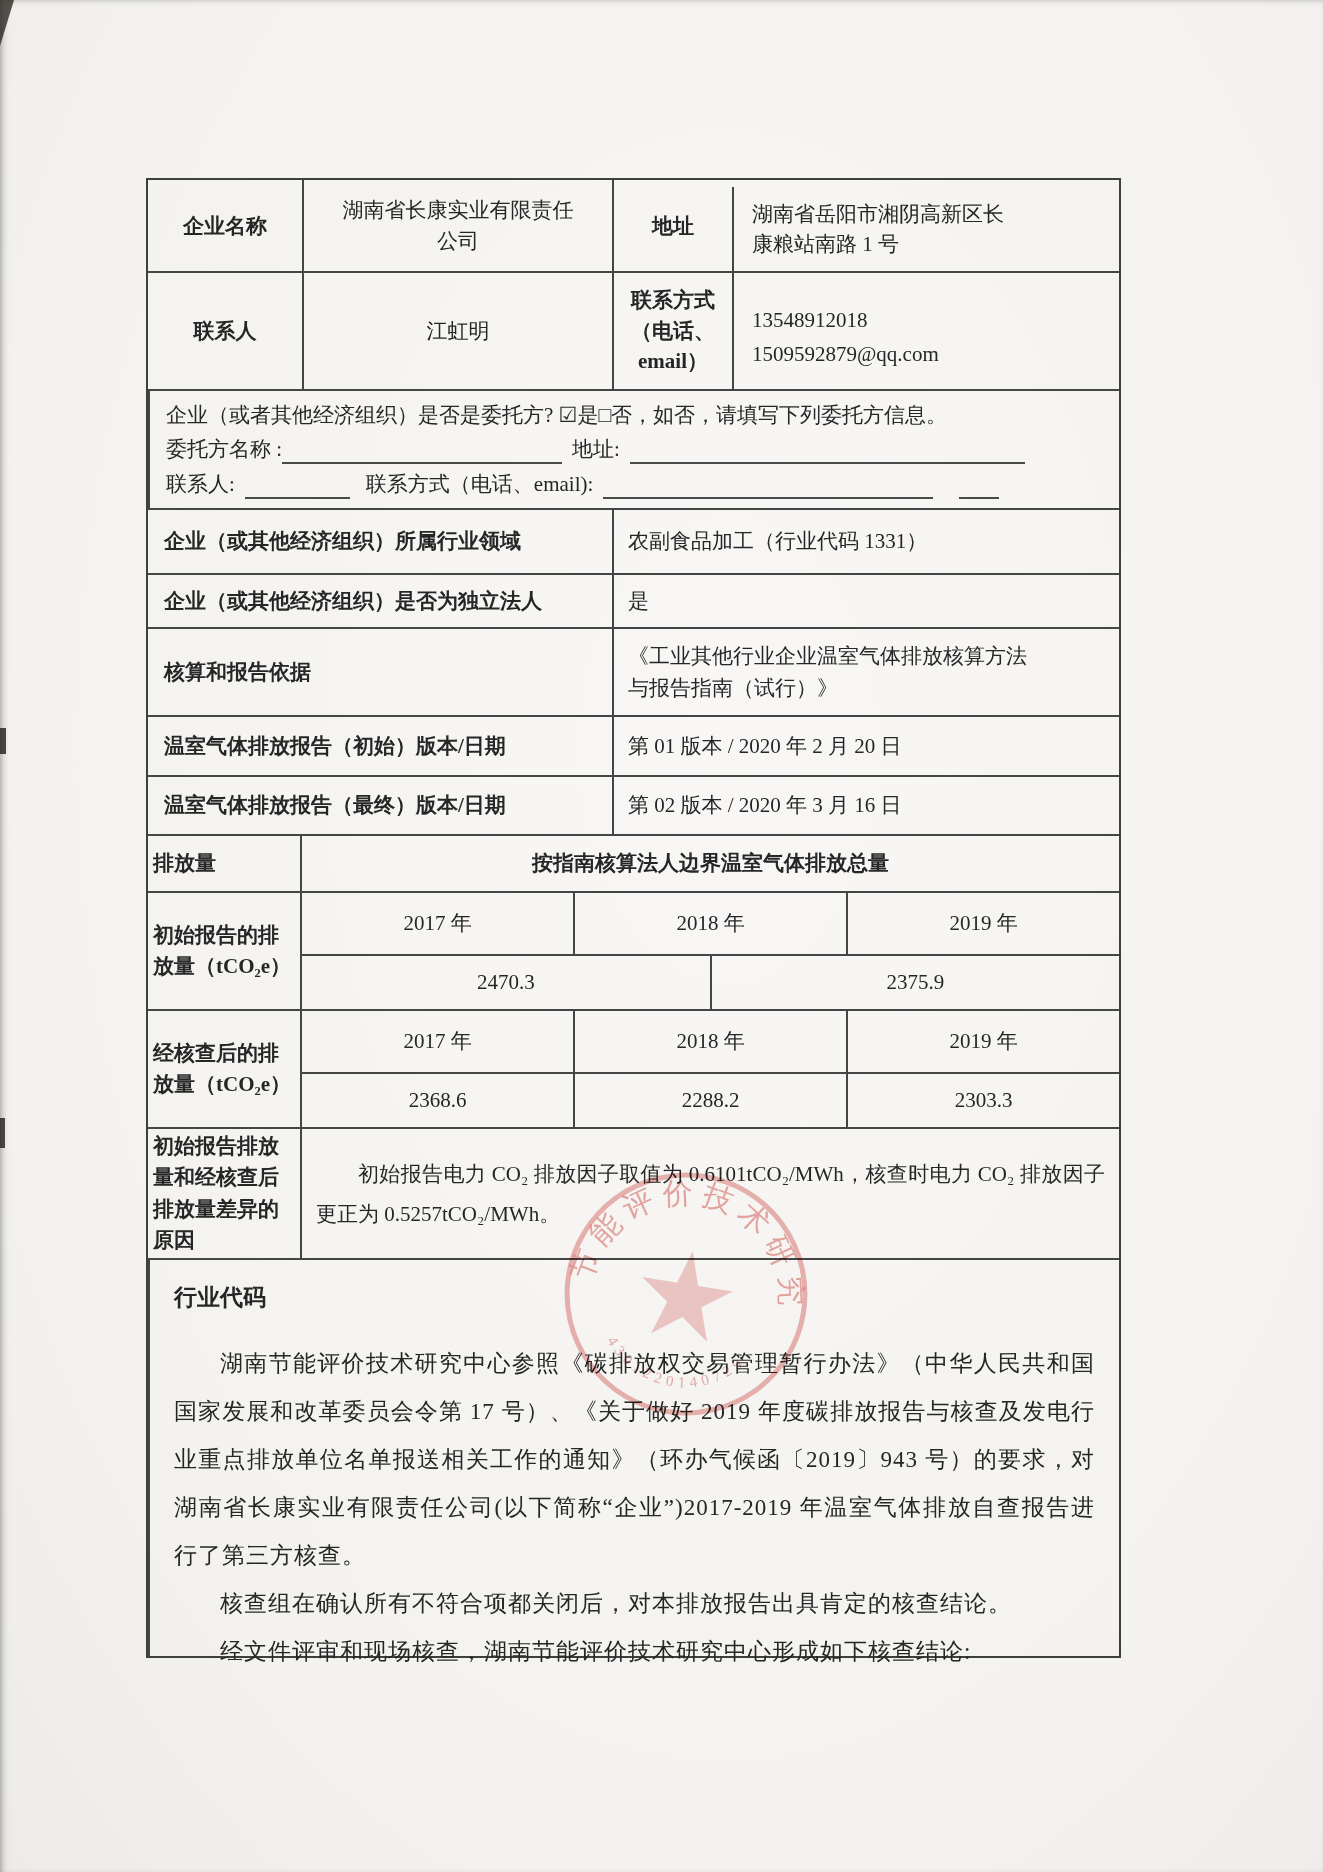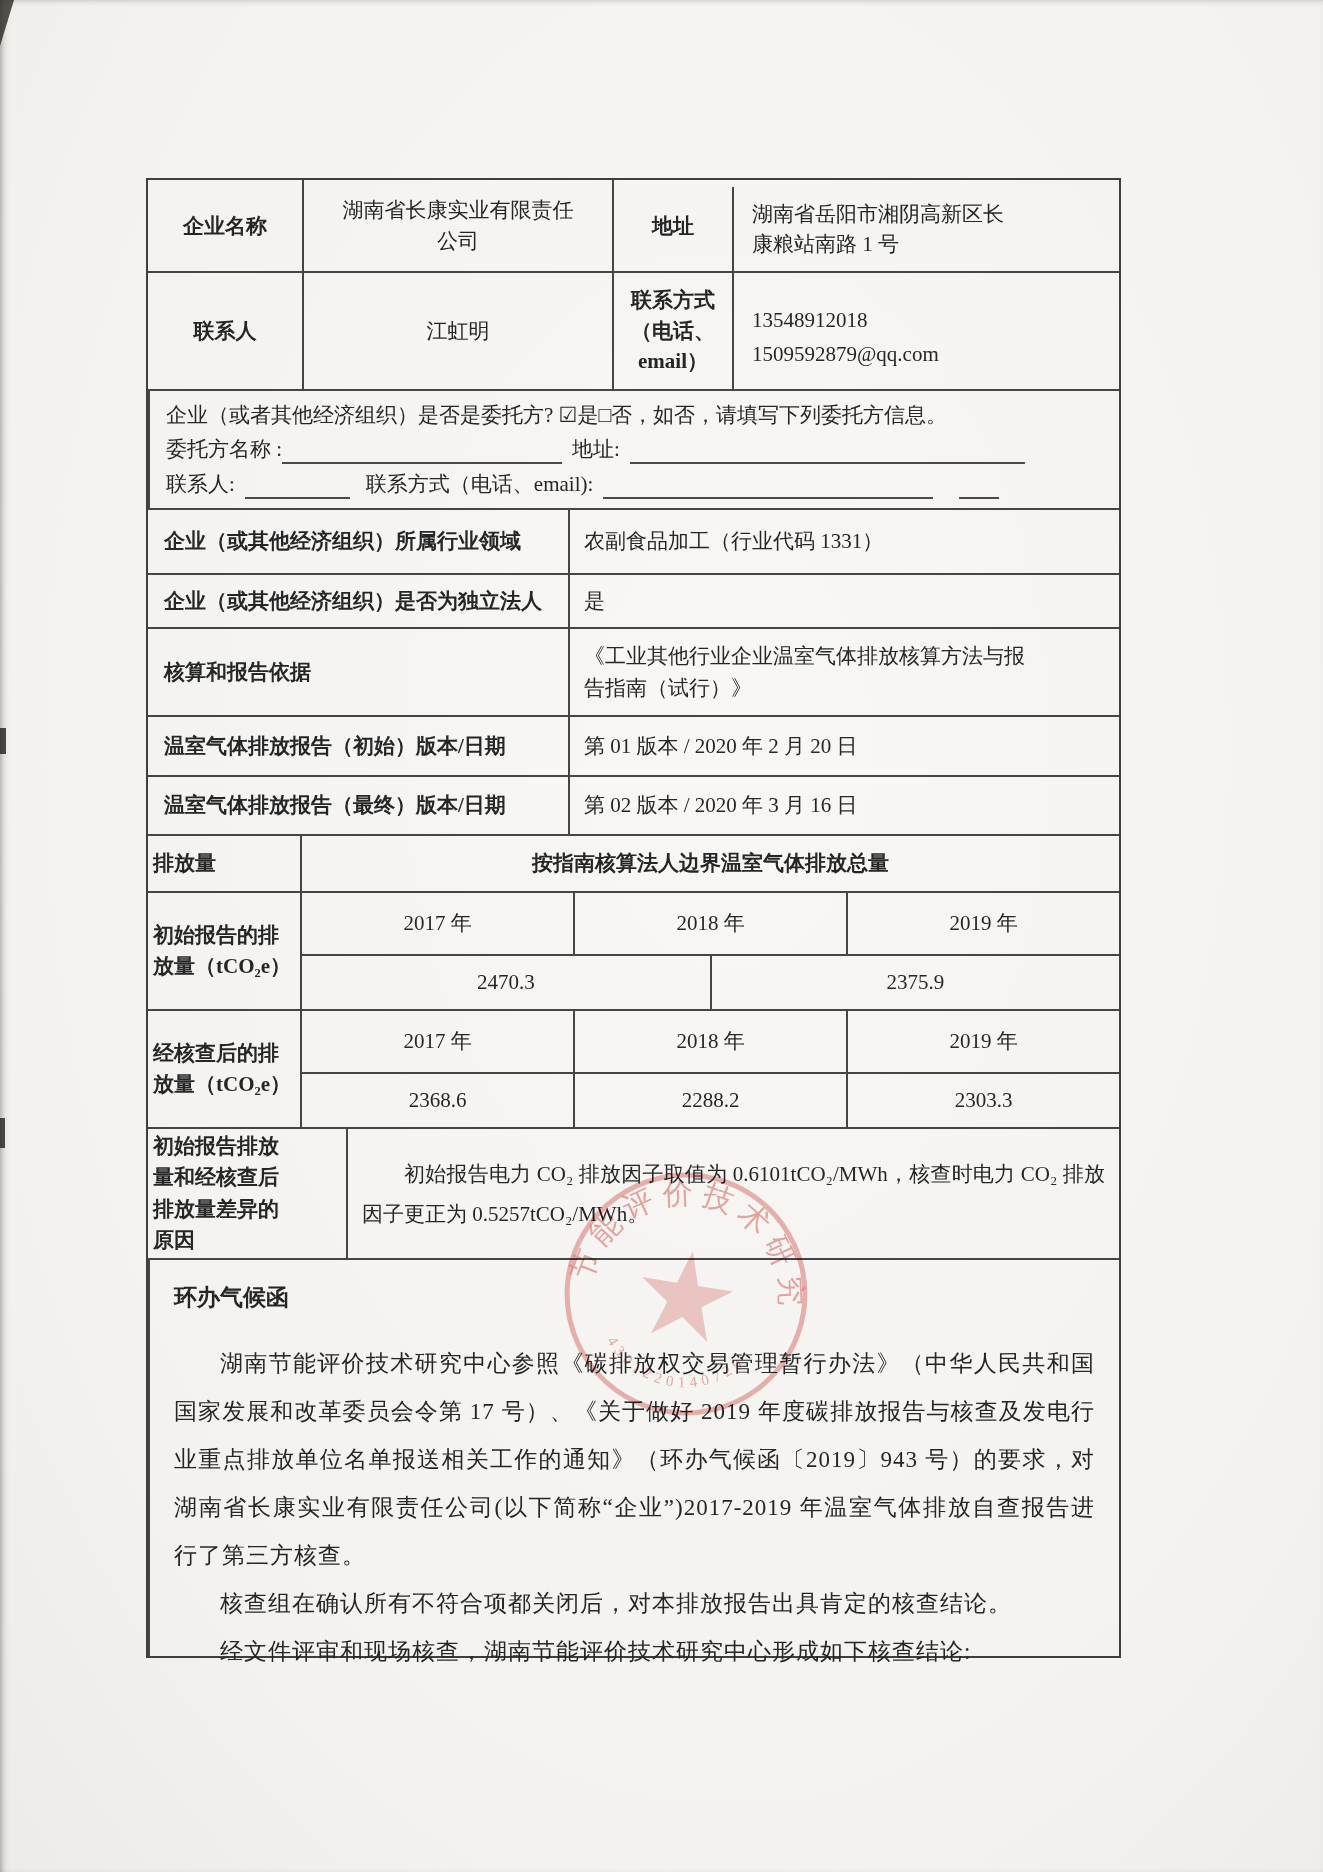--- a/index.html
+++ b/index.html
@@ -41,33 +41,33 @@
   }
   .cell:first-child{border-left:none;}
   .lab{font-weight:bold;}
   .ctr{justify-content:center;text-align:center;}
   .lft{justify-content:flex-start;text-align:left;}
 
   
   .h-r1{height:92px;}  .h-r2{height:118px;} .h-r3{height:120px;}
   .h-r4{height:65px;}  .h-r5{height:55px;}  .h-r6{height:88px;}
   .h-r7{height:60px;}  .h-r8{height:60px;}  .h-r9{height:57px;}
-  .h-blk{height:118px;} .h-r14{height:131px;gap:46px;} .h-r15{height:398px;flex:1;}
+  .h-blk{height:118px;} .h-r14{height:131px;} .h-r15{height:398px;flex:1;}
 
   
   .w-l1{width:154px;flex:none;}
   .w-v1{width:310px;flex:none;padding:2px 36px;}
   .w-l2{width:120px;flex:none;padding:2px 4px;}
   .w-v2{flex:1;padding:2px 18px;}
   .addr{padding-right:104px;margin-top:7px;}
   .contact-lines{display:block;margin-top:12px;}
   .contact-lines div{line-height:34px;}
 
   
-  .w-lab2{width:420px;flex:none;padding-left:16px;}
+  .w-lab2{width:464px;flex:none;padding-left:16px;}
   .w-val2{flex:1;padding-left:14px;}
   .v-guide{padding-right:86px;line-height:1.55;}
 
   
   .entrust{flex-direction:column;align-items:stretch;justify-content:space-evenly;padding:4px 16px;}
   .eline{display:flex;align-items:flex-end;line-height:30px;white-space:nowrap;}
   .blank{display:inline-block;border-bottom:2px solid #4a4a4a;height:26px;flex:none;}
   .gap{display:inline-block;width:10px;flex:none;}
 
   
@@ -209,21 +209,21 @@
     </div>
 
     <div class="row h-r14">
       <div class="cell lab lft w-em-lab diff-lab">初始报告排放量和经核查后排放量差异的原因</div>
       <div class="cell diff-val" style="border-left:2px solid #454545">
         <p>初始报告电力 CO₂ 排放因子取值为 0.6101tCO₂/MWh，核查时电力 CO₂ 排放因子更正为 0.5257tCO₂/MWh。</p>
       </div>
     </div>
 
     <div class="row h-r15 cell conclusion">
-      <div class="head">环办气候函</div>
+      <div class="head">行业代码</div>
       <p>湖南节能评价技术研究中心参照《碳排放权交易管理暂行办法》（中华人民共和国国家发展和改革委员会令第 17 号）、《关于做好 2019 年度碳排放报告与核查及发电行业重点排放单位名单报送相关工作的通知》（环办气候函〔2019〕943 号）的要求，对湖南省长康实业有限责任公司(以下简称“企业”)2017-2019 年温室气体排放自查报告进行了第三方核查。</p>
       <p>核查组在确认所有不符合项都关闭后，对本排放报告出具肯定的核查结论。</p>
       <p>经文件评审和现场核查，湖南节能评价技术研究中心形成如下核查结论:</p>
     </div>
 
   </div>
 
   <svg class="stamp" viewBox="0 0 260 260">
     <defs>
       <path id="arcTop" d="M 35,135 A 95,95 0 0 1 225,135"></path>

